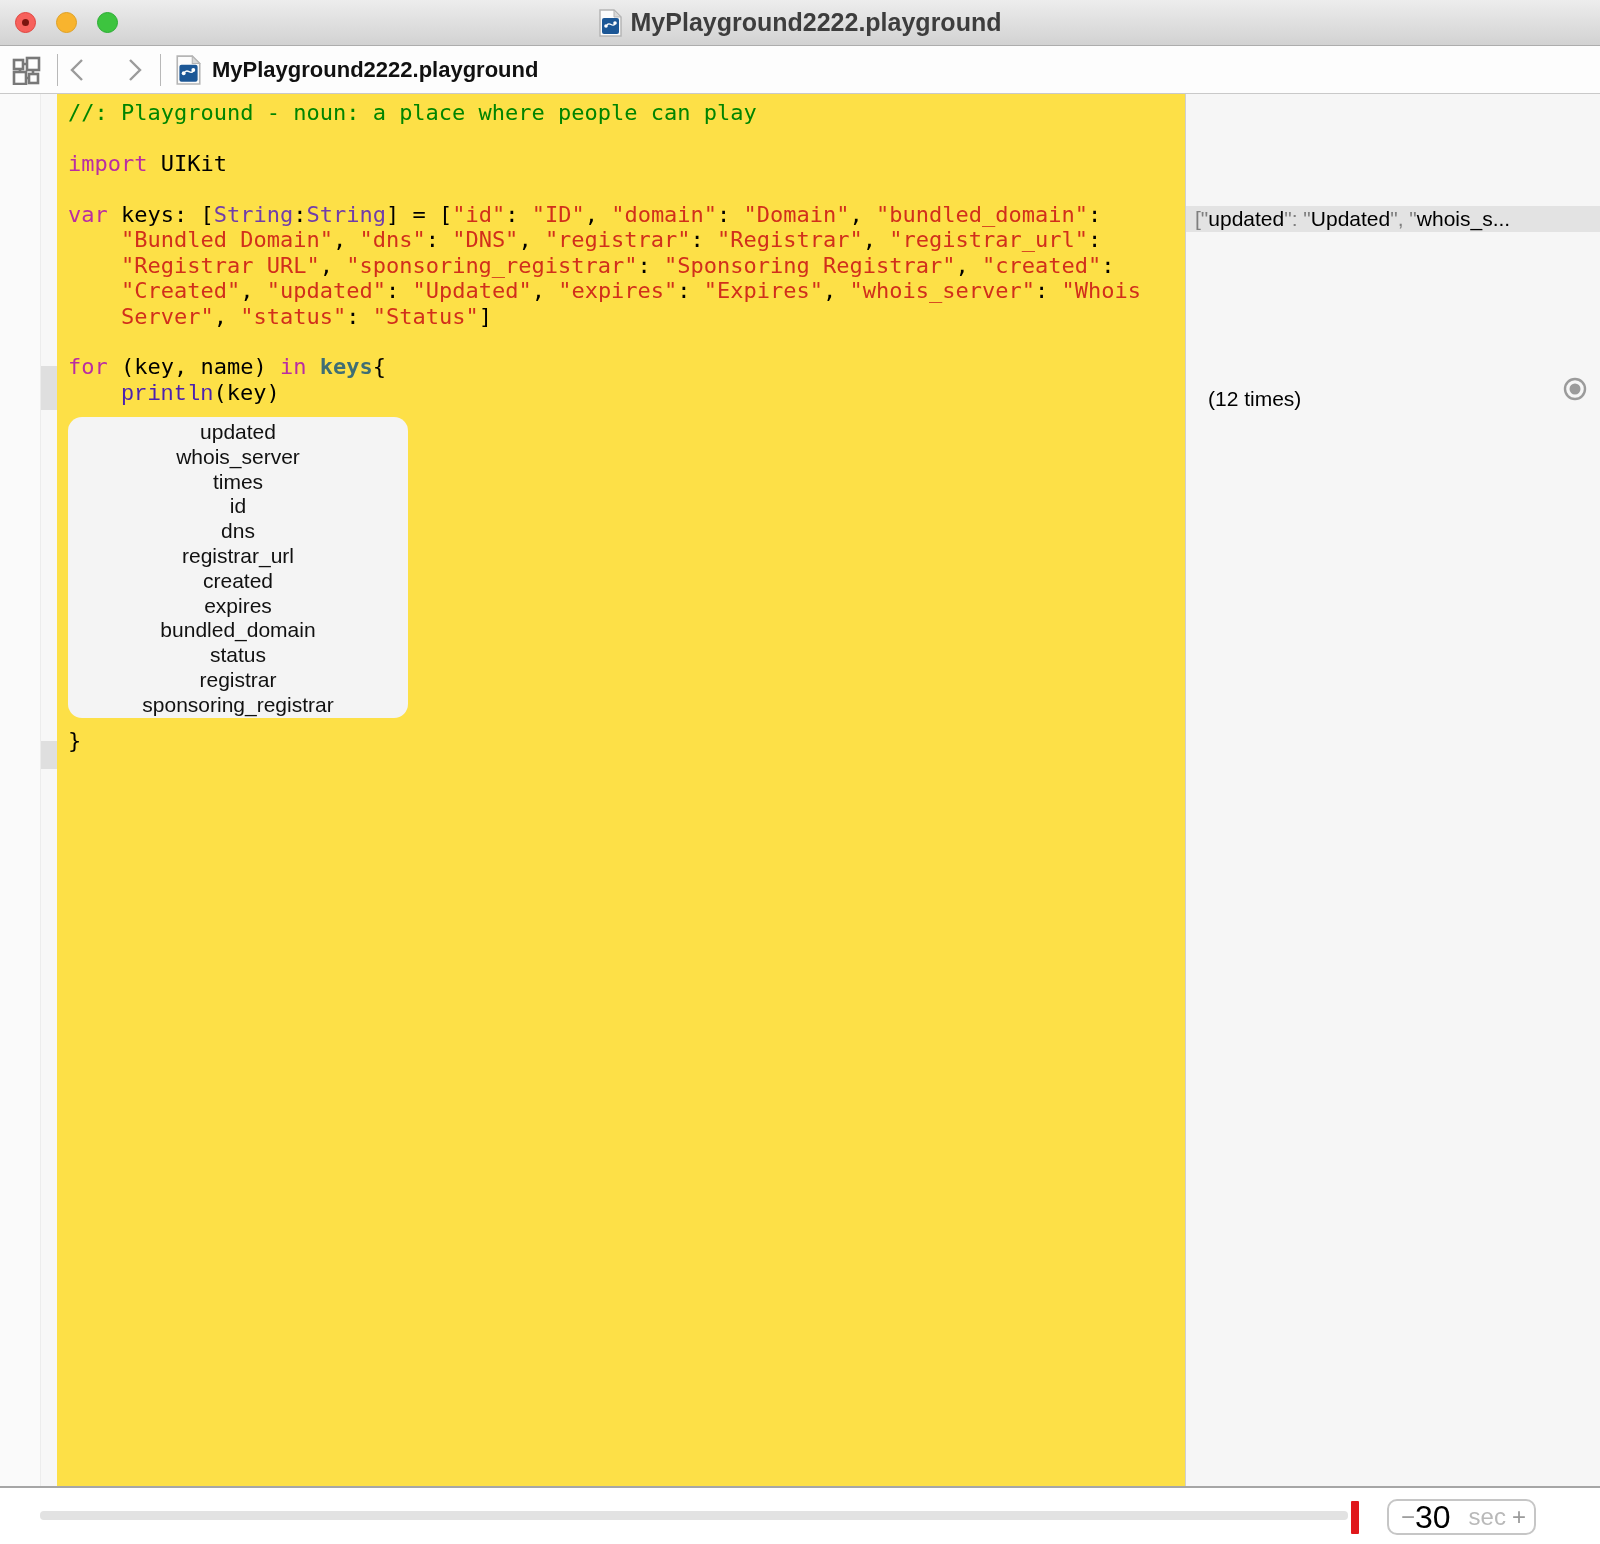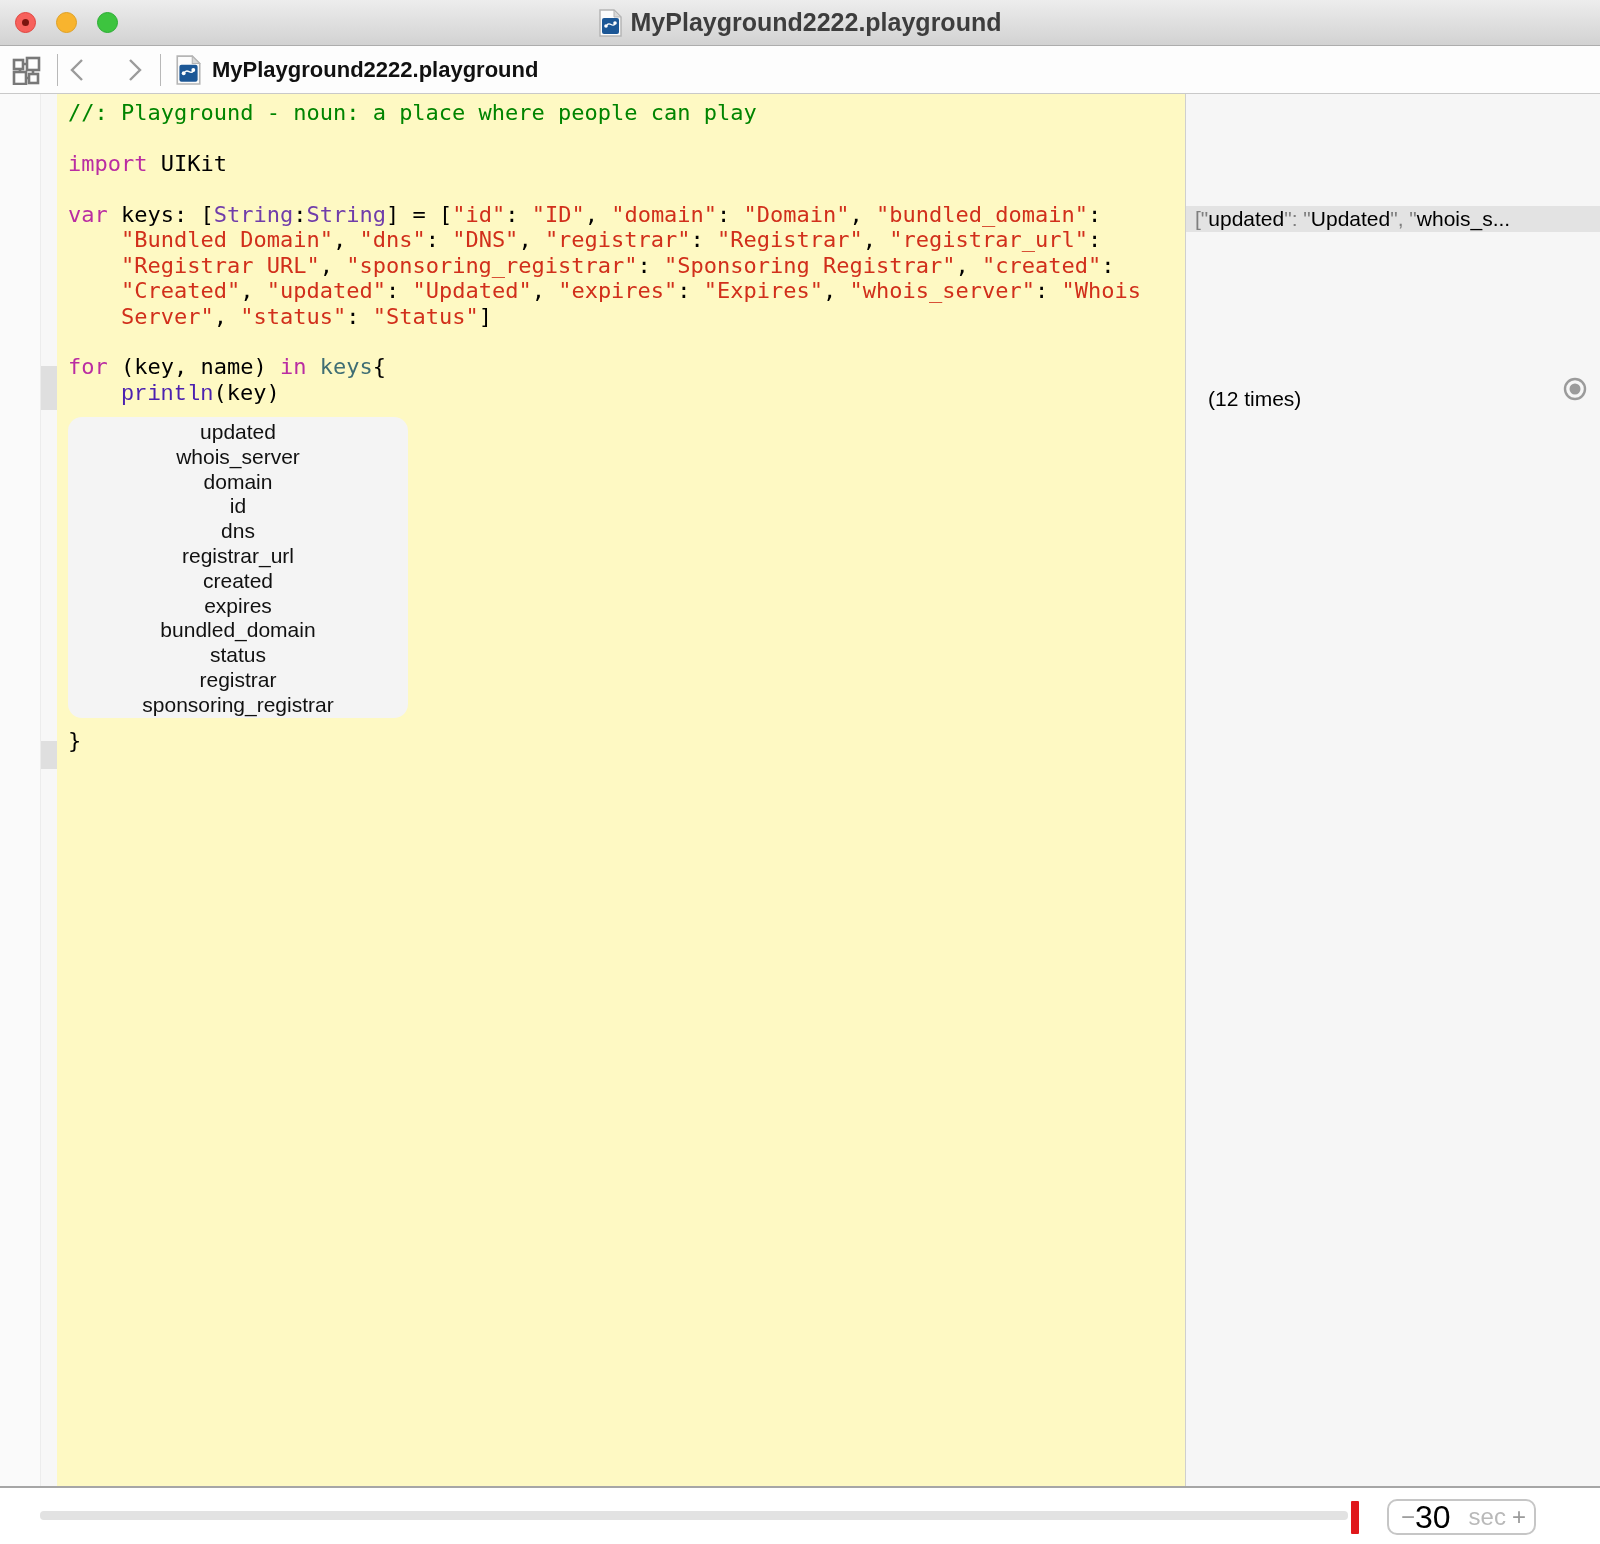--- a/index.html
+++ b/index.html
@@ -22,38 +22,38 @@
 
   
   .jumpbar { position:absolute; left:0; top:46px; width:1600px; height:48px;
     background:#fdfdfd; border-bottom:1px solid #c9c9c9; }
   .jb-item { position:absolute; }
   .jb-divider { position:absolute; top:8px; width:1px; height:32px; background:#b8b8b8; }
   .jb-filename { position:absolute; left:212px; top:0; height:48px; line-height:48px;
     font-size:22px; font-weight:600; color:#111; }
 
   
-  .content { position:absolute; left:0; top:94px; width:1600px; height:1392px; background:#fef9c3; }
+  .content { position:absolute; left:0; top:94px; width:1600px; height:1392px; background:#fde047; }
   .gutter-margin { position:absolute; left:0; top:0; width:40px; height:100%; background:#fafafa; }
   .gutter-line   { position:absolute; left:40px; top:0; width:1px; height:100%; background:#ececec; }
   .gutter-strip  { position:absolute; left:41px; top:0; width:16px; height:100%; background:#f7f7f7; }
   .gutter-marker { position:absolute; left:41px; width:16px; background:#dfdfdf; }
   .marker-1 { top:272px; height:44px; }
   .marker-2 { top:647px; height:28px; }
 
   
   .code-block { position:absolute; left:68px; top:6px; font-family:"DejaVu Sans Mono", monospace;
     font-size:22px; line-height:25.45px; white-space:pre; color:#000; }
   .code-line { height:25.45px; }
   .tok-cmt  { color:#008400; }
   .tok-kw   { color:#ba2da2; }
   .tok-type { color:#703daa;text-align:center; }
   .tok-str  { color:#d12f1b; }
   .tok-plain{ color:#000; }
-  .tok-var  { color:#3f6e74; }
+  .tok-var  { color:#3f6e74;font-weight:bold; }
   .tok-fn   { color:#4b21b0;font-family:Liberation Mono, monospace; }
 
   .result-popup { position:absolute; left:68px; top:323px; width:340px; height:301px;
     background:#f4f4f4; border-radius:14px; padding-top:3px; overflow:hidden; }
   .popup-line { text-align:center; font-size:21px; line-height:24.8px; color:#111; }
 
   .closing-brace { position:absolute; left:68px; top:634px; font-family:"DejaVu Sans Mono", monospace;
     font-size:22px; line-height:25.45px; color:#000; }
 
   
@@ -147,21 +147,21 @@
   <div class="gutter-line"></div>
   <div class="gutter-strip"></div>
   <div class="gutter-marker marker-1"></div>
   <div class="gutter-marker marker-2"></div>
 
   <div class="code-block" id="code-lines"><div class="code-line"><span class="tok-cmt">//: Playground - noun: a place where people can play</span></div><div class="code-line"></div><div class="code-line"><span class="tok-kw">import</span><span class="tok-plain"> UIKit</span></div><div class="code-line"></div><div class="code-line"><span class="tok-kw">var</span><span class="tok-plain"> keys: [</span><span class="tok-type">String</span><span class="tok-plain">:</span><span class="tok-type">String</span><span class="tok-plain">] = [</span><span class="tok-str">"id"</span><span class="tok-plain">: </span><span class="tok-str">"ID"</span><span class="tok-plain">, </span><span class="tok-str">"domain"</span><span class="tok-plain">: </span><span class="tok-str">"Domain"</span><span class="tok-plain">, </span><span class="tok-str">"bundled_domain"</span><span class="tok-plain">:</span></div><div class="code-line"><span class="tok-plain">    </span><span class="tok-str">"Bundled Domain"</span><span class="tok-plain">, </span><span class="tok-str">"dns"</span><span class="tok-plain">: </span><span class="tok-str">"DNS"</span><span class="tok-plain">, </span><span class="tok-str">"registrar"</span><span class="tok-plain">: </span><span class="tok-str">"Registrar"</span><span class="tok-plain">, </span><span class="tok-str">"registrar_url"</span><span class="tok-plain">:</span></div><div class="code-line"><span class="tok-plain">    </span><span class="tok-str">"Registrar URL"</span><span class="tok-plain">, </span><span class="tok-str">"sponsoring_registrar"</span><span class="tok-plain">: </span><span class="tok-str">"Sponsoring Registrar"</span><span class="tok-plain">, </span><span class="tok-str">"created"</span><span class="tok-plain">:</span></div><div class="code-line"><span class="tok-plain">    </span><span class="tok-str">"Created"</span><span class="tok-plain">, </span><span class="tok-str">"updated"</span><span class="tok-plain">: </span><span class="tok-str">"Updated"</span><span class="tok-plain">, </span><span class="tok-str">"expires"</span><span class="tok-plain">: </span><span class="tok-str">"Expires"</span><span class="tok-plain">, </span><span class="tok-str">"whois_server"</span><span class="tok-plain">: </span><span class="tok-str">"Whois</span></div><div class="code-line"><span class="tok-plain">    </span><span class="tok-str">Server"</span><span class="tok-plain">, </span><span class="tok-str">"status"</span><span class="tok-plain">: </span><span class="tok-str">"Status"</span><span class="tok-plain">]</span></div><div class="code-line"></div><div class="code-line"><span class="tok-kw">for</span><span class="tok-plain"> (key, name) </span><span class="tok-kw">in</span><span class="tok-var"> keys</span><span class="tok-plain">{</span></div><div class="code-line"><span class="tok-plain">    </span><span class="tok-fn">println</span><span class="tok-plain">(key)</span></div></div>
 
   <div class="result-popup" id="popup-box">
       <div class="popup-line">updated</div>
       <div class="popup-line">whois_server</div>
-      <div class="popup-line">domain</div>
+      <div class="popup-line">times</div>
       <div class="popup-line">id</div>
       <div class="popup-line">dns</div>
       <div class="popup-line">registrar_url</div>
       <div class="popup-line">created</div>
       <div class="popup-line">expires</div>
       <div class="popup-line">bundled_domain</div>
       <div class="popup-line">status</div>
       <div class="popup-line">registrar</div>
       <div class="popup-line">sponsoring_registrar</div>
     </div>

